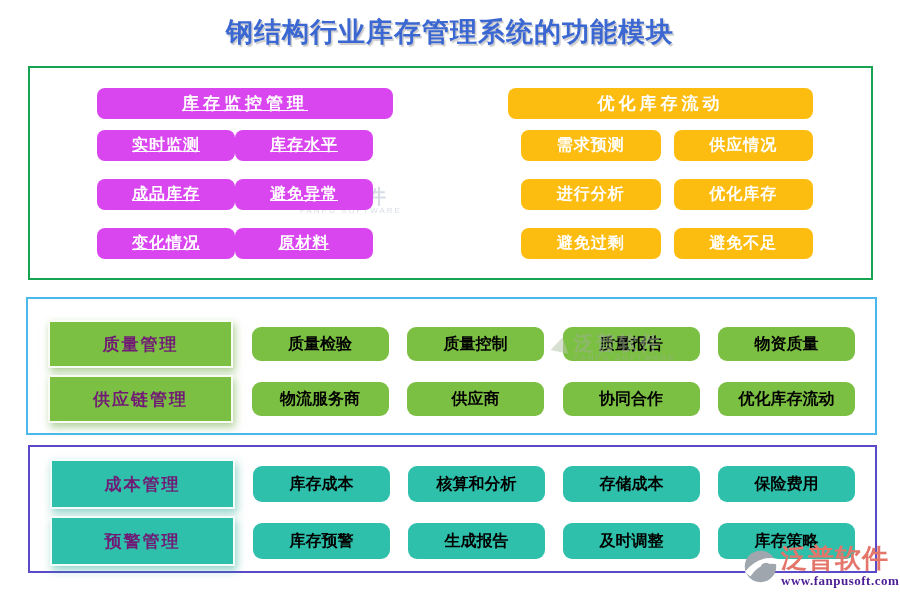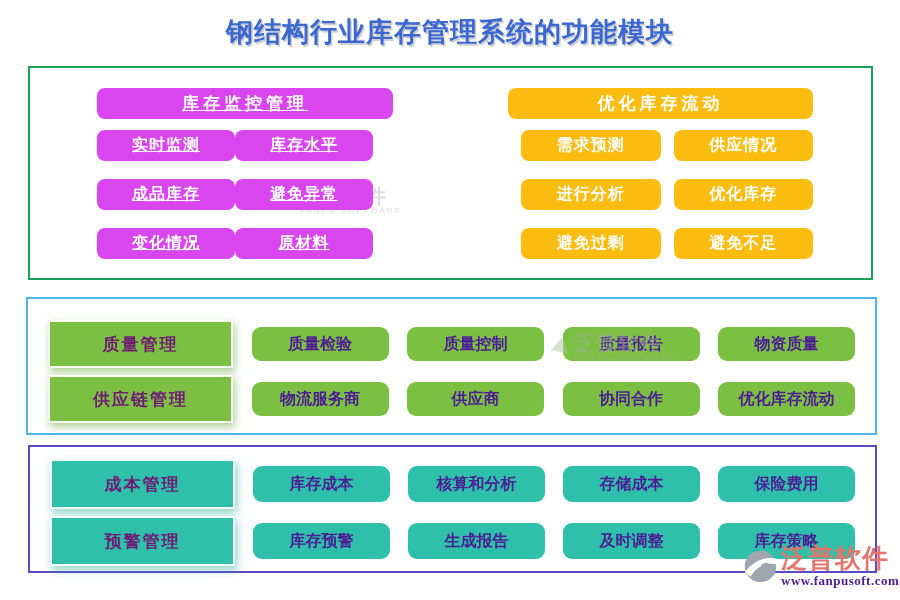--- a/index.html
+++ b/index.html
@@ -41,21 +41,21 @@
   .s2 .mrow.first{margin-top:23px;}
   .s3 .mrow{height:46px;margin-top:11px;}
   .s3 .mrow.first{margin-top:14px;gap:12px;}
   .hbtn{
     width:181px;height:100%;display:flex;align-items:center;justify-content:center;
     color:#701a75;font-weight:bold;font-size:17px;letter-spacing:2px;
     border:2px solid rgba(255,255,255,.95);
   }
   .sbtn{
     width:137px;border-radius:9px;display:flex;align-items:center;justify-content:center;
-    color:#4c1d95;font-weight:bold;font-size:16px;
+    color:#000000;font-weight:bold;font-size:16px;
   }
   .s2 .sbtn{height:34px;}
   .s3 .sbtn{height:36px;}
   .green{background:#7cc043;}
   .hbtn.green{box-shadow:2px 4px 8px rgba(110,170,70,.55);}
   .teal{background:#2ec0ab;}
   .hbtn.teal{box-shadow:2px 4px 8px rgba(40,170,150,.5);}
 
   
   .wm{position:absolute;pointer-events:none;line-height:1.05;}

